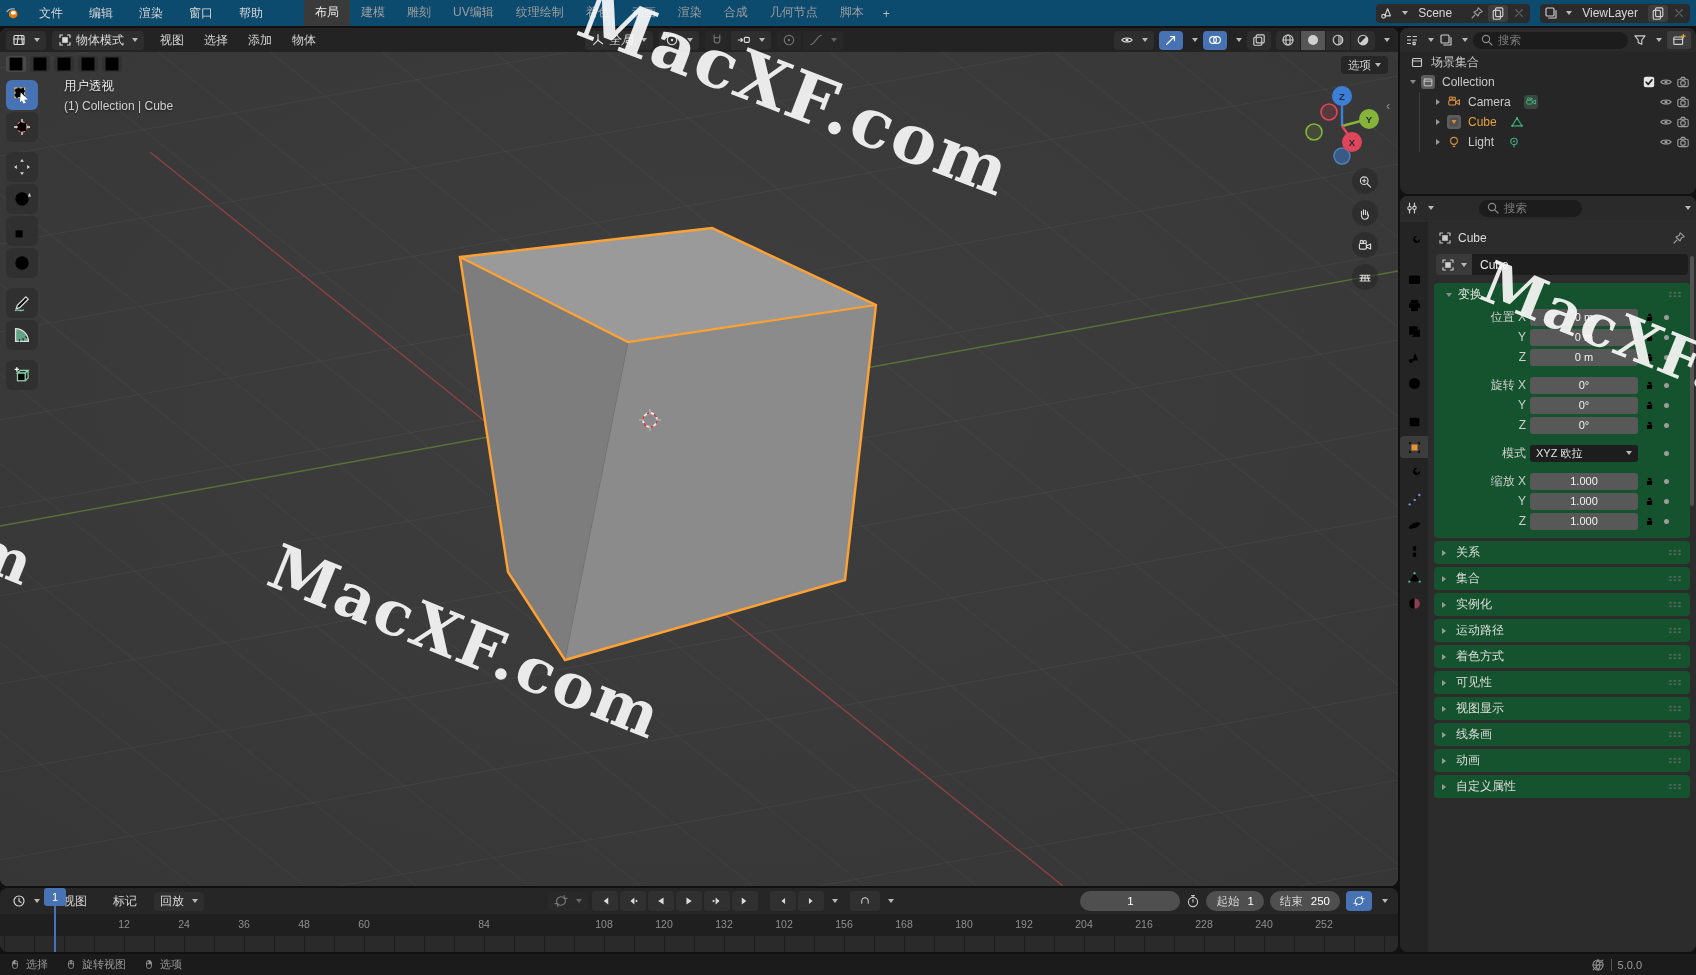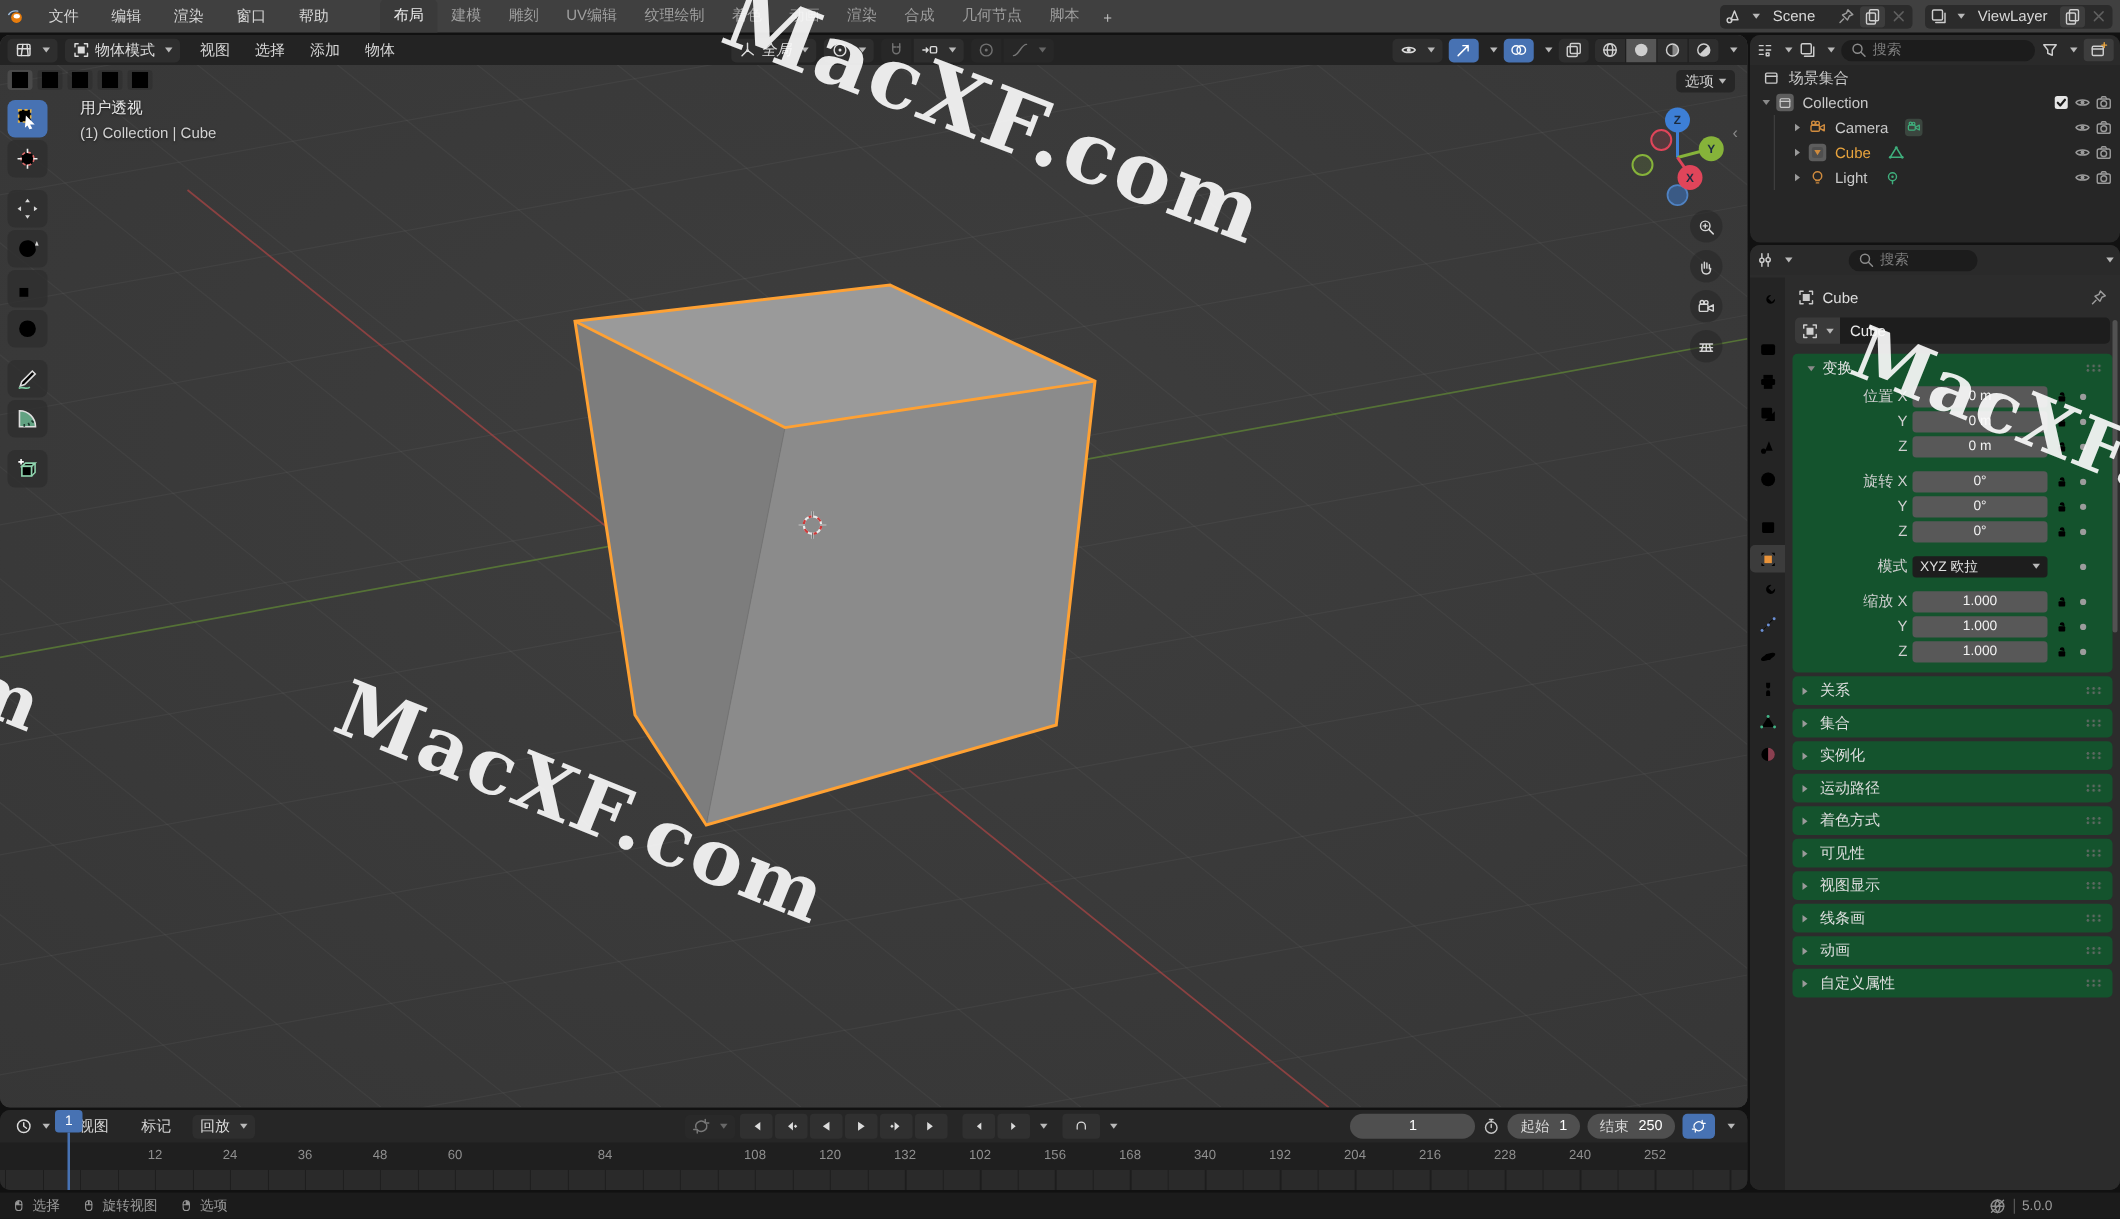--- a/index.html
+++ b/index.html
@@ -6,21 +6,21 @@
   html,body{width:1696px;height:975px;overflow:hidden;background:#111;
     font-family:"Liberation Sans","DejaVu Sans",sans-serif;font-size:12px;color:#cfcfcf;
     -webkit-font-smoothing:antialiased;}
   .chev{display:inline-block;width:0;height:0;border-left:3.5px solid transparent;border-right:3.5px solid transparent;border-top:4.5px solid #b9b9b9;margin-left:4px;}
   .chev.r{border-top:3.5px solid transparent;border-bottom:3.5px solid transparent;border-left:4.5px solid #9a9a9a;border-right:none;margin:0 4px 0 0;}
   .chev.d{border-top-color:#8a8a8a;}
   .ic{display:inline-flex;width:14px;height:14px;align-items:center;justify-content:center;flex:none;}
   .ic svg{width:100%;height:100%;fill:none;stroke:currentColor;stroke-width:1.15;stroke-linecap:round;stroke-linejoin:round;}
   .grips{width:14px;height:7px;background-image:radial-gradient(#6e6e6e 1px,transparent 1.3px);background-size:4.6px 3.5px;opacity:.8;flex:none;}
   
-  #topbar{position:absolute;left:0;top:0;width:1696px;height:26px;background:#404040;display:flex;align-items:center;}
+  #topbar{position:absolute;left:0;top:0;width:1696px;height:26px;background:#0c4a6e;display:flex;align-items:center;}
   #logo{width:26px;display:flex;justify-content:center;}
   .tbm{padding:0 13px;height:26px;display:flex;align-items:center;color:#d6d6d6;}
   #tb-ws{display:flex;align-items:flex-end;height:26px;margin-left:28px;}
   .wst{padding:5px 11px 5px;color:#9f9f9f;border-radius:5px 5px 0 0;}
   .wst.on{background:#3a3a3a;color:#e9e9e9;}
   .wst.plus{color:#bdbdbd;padding:5px 8px;}
   #tb-right{margin-left:auto;display:flex;align-items:center;gap:10px;padding-right:6px;}
   .tbw{display:flex;align-items:center;background:#2b2b2b;border-radius:4px;height:19px;padding:0 4px;gap:4px;}
   .tbw .txt{color:#d8d8d8;padding:0 6px;min-width:54px;}
   .pbtn{display:flex;align-items:center;justify-content:center;width:20px;height:17px;background:#3d3d3d;border-radius:3px;color:#cfcfcf;}
@@ -1232,21 +1232,21 @@
       <div class="rlab" style="left: 364px;">60</div>
       <div class="rlab" style="left: 424px; margin-top: 20px;">72</div>
       <div class="rlab" style="left: 484px;">84</div>
       <div class="rlab" style="left: 544px; margin-top: 40px;">96</div>
       <div class="rlab" style="left: 604px;">108</div>
       <div class="rlab" style="left: 664px;">120</div>
       <div class="rlab" style="left: 724px;">132</div>
       <div class="rlab" style="left: 784px;">102</div>
       <div class="rlab" style="left: 844px;">156</div>
       <div class="rlab" style="left: 904px;">168</div>
-      <div class="rlab" style="left: 964px;">340</div>
+      <div class="rlab" style="left: 964px;">180</div>
       <div class="rlab" style="left: 1024px;">192</div>
       <div class="rlab" style="left: 1084px;">204</div>
       <div class="rlab" style="left: 1144px;">216</div>
       <div class="rlab" style="left: 1204px;">228</div>
       <div class="rlab" style="left: 1264px;">240</div>
       <div class="rlab" style="left: 1324px;">252</div>
     </div>
   <div id="track"></div>
   <div id="playhead">1</div>
   <div id="playline"></div>

